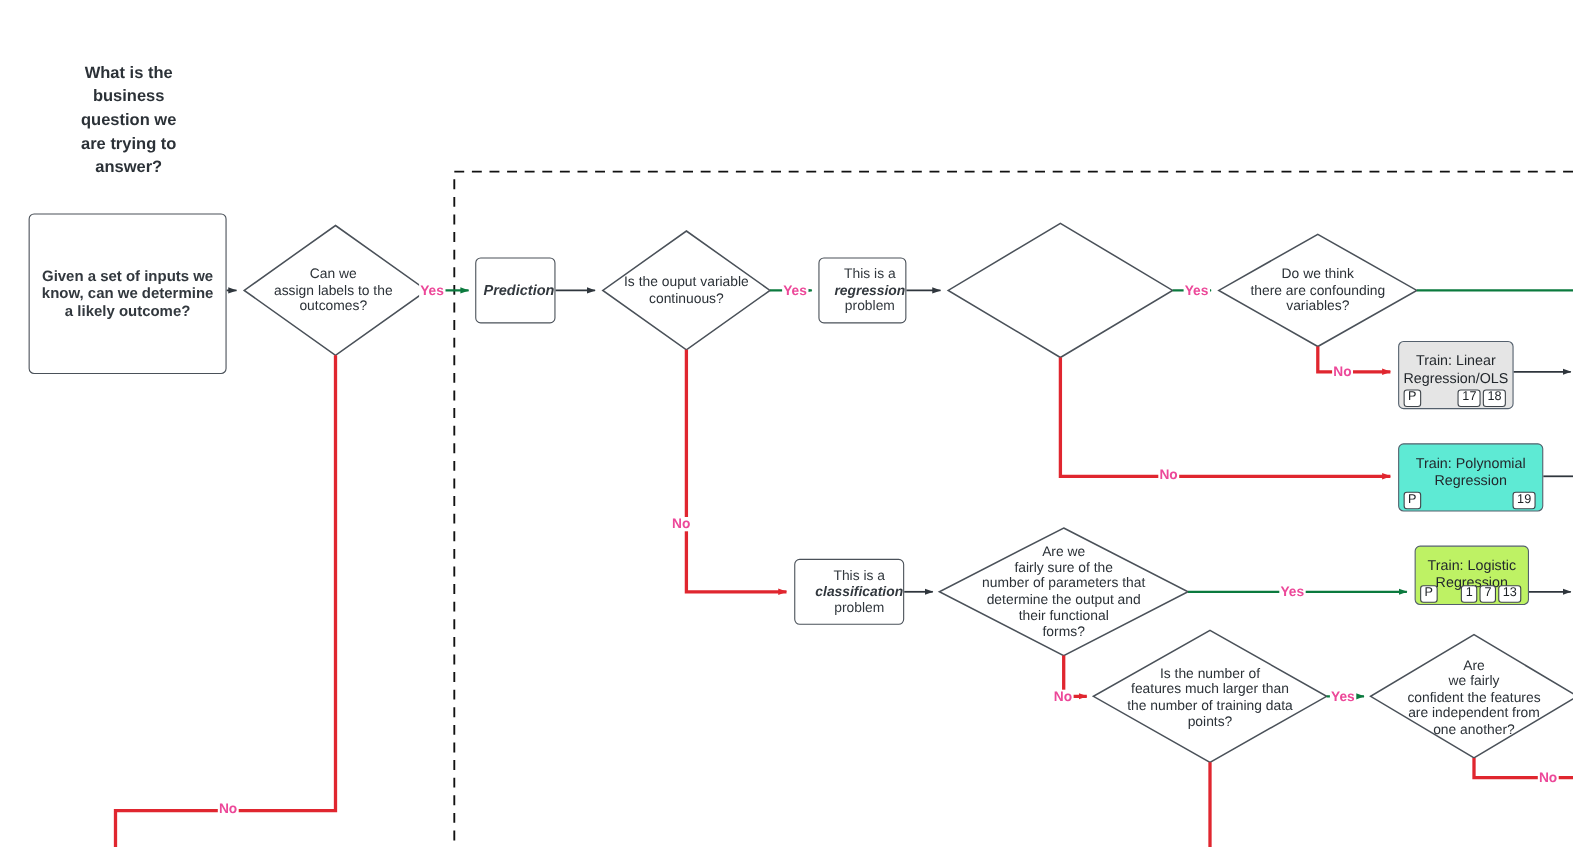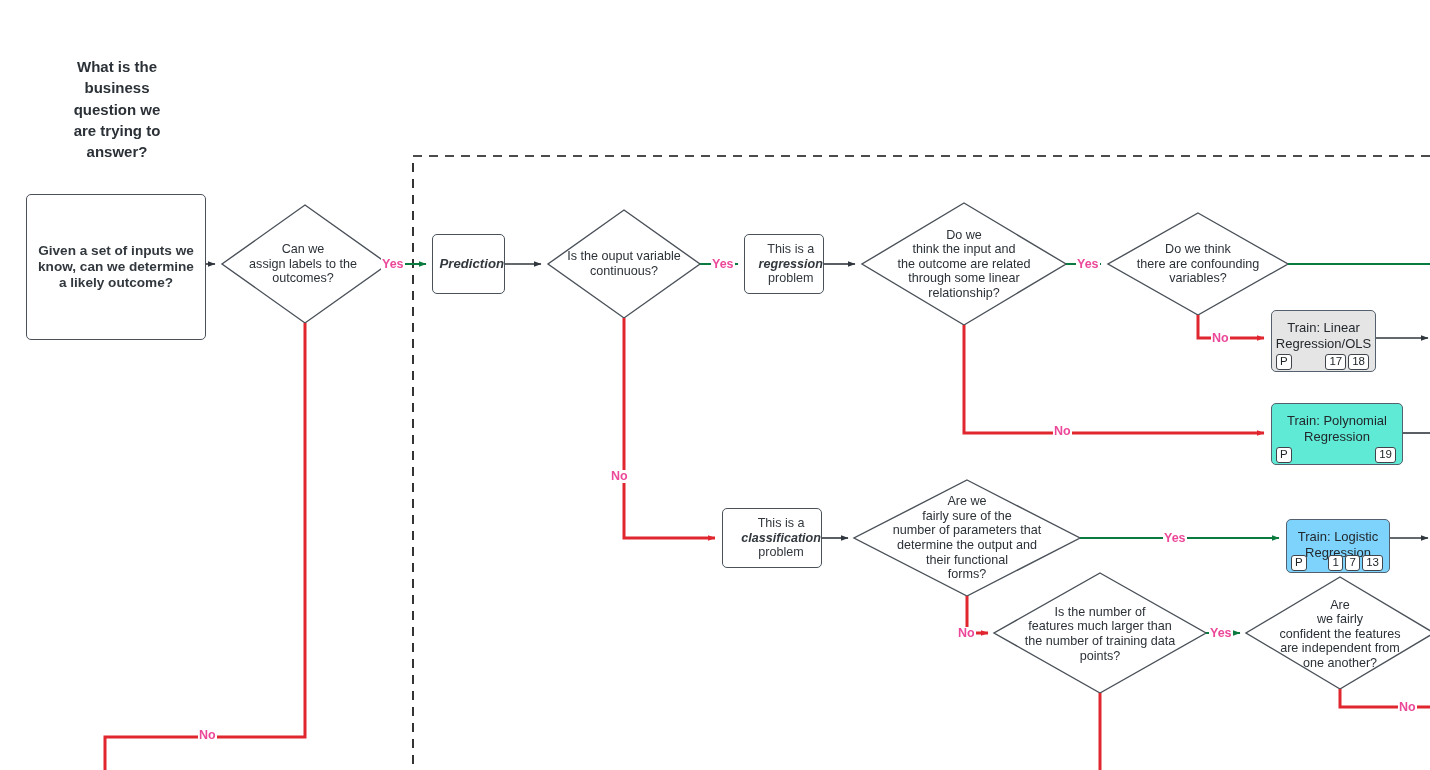--- a/index.html
+++ b/index.html
@@ -137,29 +137,20 @@
     </div>
   </div>
 
   <div class="dtext" style="left:549px;top:242px;width:150px;height:44px;">
     <div>
       <div>Is the ouput variable</div>
       <div>continuous?</div>
     </div>
   </div>
 
-  <div class="dtext" style="left:864px;top:218px;width:200px;height:92px;">
-    <div>
-      <div>Do we</div>
-      <div>think the input and</div>
-      <div>the outcome are related</div>
-      <div>through some linear</div>
-      <div>relationship?</div>
-    </div>
-  </div>
 
   <div class="dtext" style="left:1112px;top:234px;width:172px;height:60px;">
     <div>
       <div>Do we think</div>
       <div>there are confounding</div>
       <div>variables?</div>
     </div>
   </div>
 
   <div class="dtext" style="left:858px;top:490px;width:218px;height:96px;">
@@ -230,21 +221,21 @@
       <div>Train: Polynomial</div>
       <div>Regression</div>
     </div>
     <div class="badges">
       <div class="badge">P</div>
       <div class="badge spacer"></div>
       <div class="badge">19</div>
     </div>
   </div>
 
-  <div class="trainbox" style="left:1286px;top:519px;width:104px;height:54px;background:#7dd3fc;">
+  <div class="trainbox" style="left:1286px;top:496px;width:104px;height:54px;background:#bef264;">
     <div class="tlabel">
       <div>Train:  Logistic</div>
       <div>Regression</div>
     </div>
     <div class="badges">
       <div class="badge">P</div>
       <div class="badge spacer"></div>
       <div class="badge">1</div>
       <div class="badge">7</div>
       <div class="badge">13</div>

